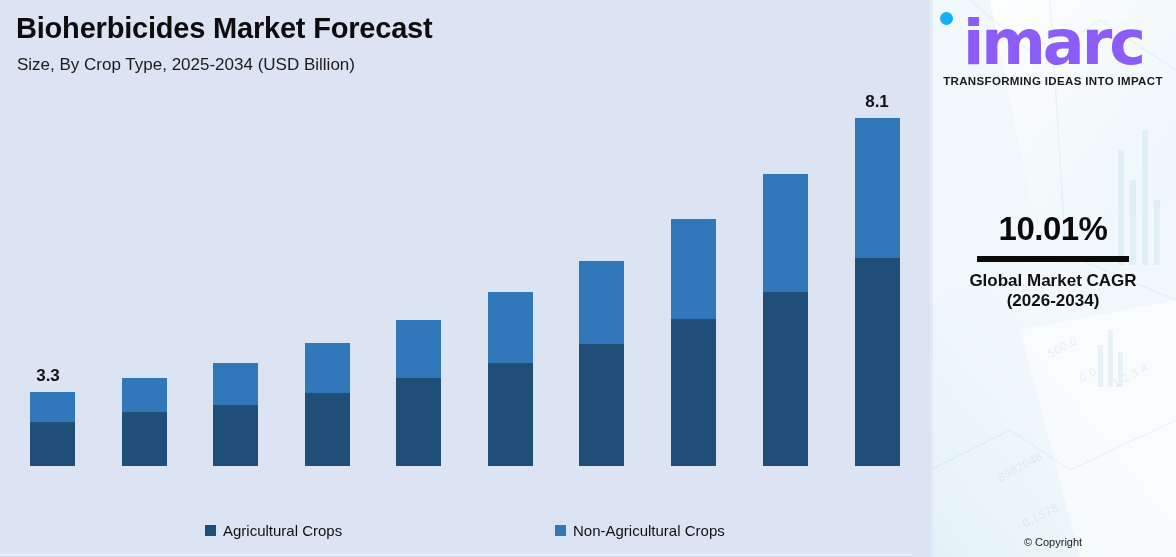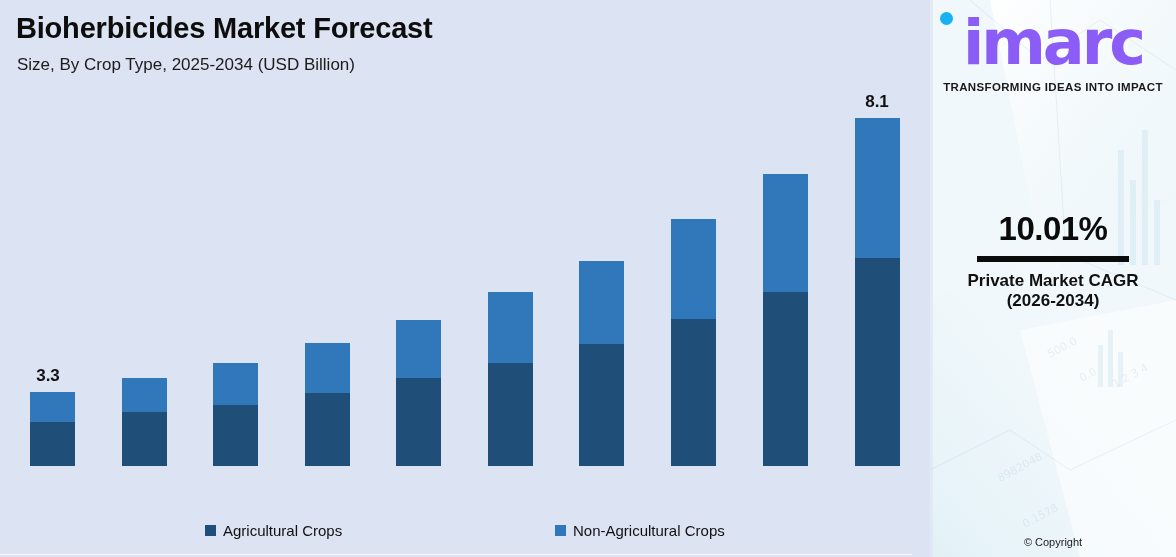--- a/index.html
+++ b/index.html
@@ -71,21 +71,21 @@
     letter-spacing:-3px; line-height:0.95;
     font-family:"DejaVu Sans", sans-serif;
     position:relative; display:inline-block;
   }
   #logo-dot {
     position:absolute; left:10px; top:-2px;
     width:13px; height:13px; border-radius:50%;
     background:#17b0f2;
   }
   #logo-tagline {
-    margin-top:8px;
+    margin-top:2px;
     font-size:11.5px; font-weight:bold; color:#1a1a1a;
     letter-spacing:0.35px;
   }
   #cagr-block {
     position:absolute; left:0; top:210px; width:246px; text-align:center;
   }
   #cagr-value {
     font-size:33px; font-weight:bold; color:#0b0b0b; letter-spacing:-0.5px;
   }
   #cagr-rule {
@@ -214,21 +214,21 @@
 
     <div id="logo-wrap">
       <div id="logo-mark">imarc</div>
       <div id="logo-dot"></div>
       <div id="logo-tagline">TRANSFORMING IDEAS INTO IMPACT</div>
     </div>
 
     <div id="cagr-block">
       <div id="cagr-value">10.01%</div>
       <div id="cagr-rule"></div>
-      <div id="cagr-label1">Private Market CAGR</div>
+      <div id="cagr-label1">Global Market CAGR</div>
       <div id="cagr-label2">(2026-2034)</div>
     </div>
 
     <div id="copyright">
       <div>© Copyright</div>
     </div>
   </div>
 </div>
 
 </body></html>

